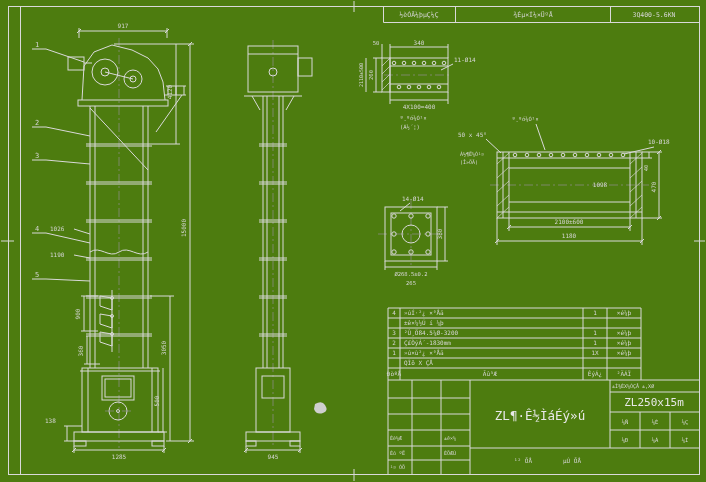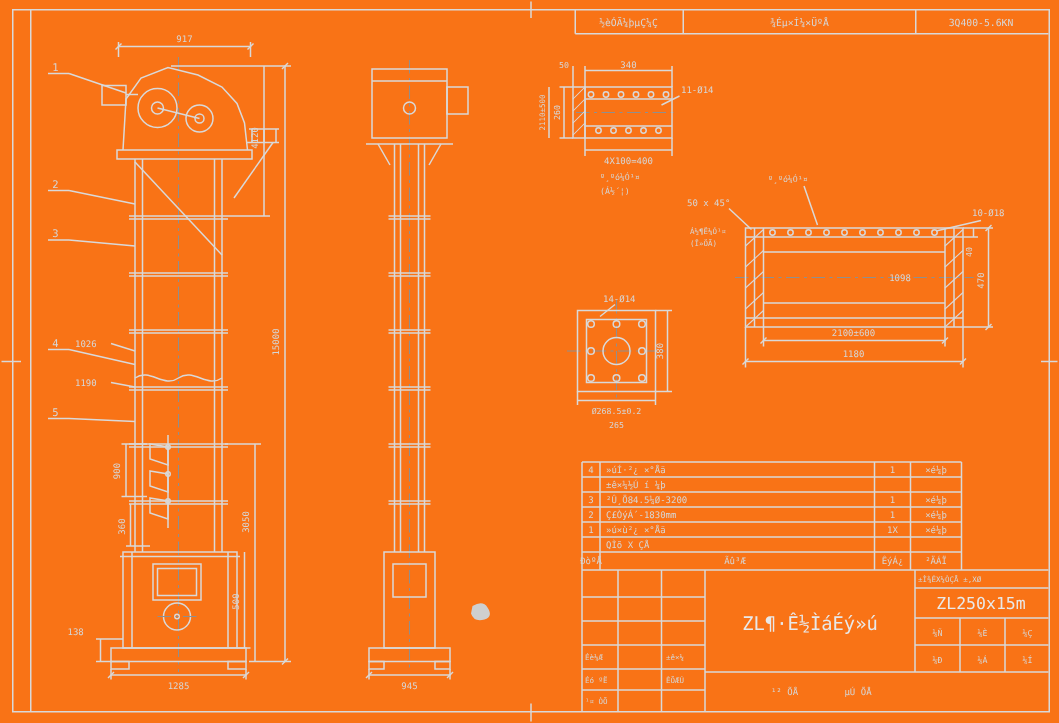--- a/index.html
+++ b/index.html
@@ -1,16 +1,16 @@
 <!DOCTYPE html>
 <html><head>
 <meta charset="utf-8">
 <style>
   html,body{margin:0;padding:0;background:#000;}
-  .sheet{position:relative;width:706px;height:482px;background:#f97316;overflow:hidden;}
+  .sheet{position:relative;width:706px;height:482px;background:#4d7c0f;overflow:hidden;}
   svg{display:block;}
   svg line,svg path,svg rect,svg circle,svg polyline{stroke:#d9d9d9;stroke-width:1;fill:none;}
   svg .thin{stroke-width:.7;}
   svg .cl{stroke:#8f8f8f;stroke-dasharray:9 3 2 3;stroke-width:.7;}
   svg .fill{fill:#cfcfcf;stroke:none;}
   svg text{fill:#d6d6d6;stroke:none;font-family:"DejaVu Sans Mono","Liberation Mono",monospace;}
   .t5{font-size:5px;} .t55{font-size:5.5px;} .t6{font-size:6px;} .t65{font-size:6.5px;}
   .t7{font-size:7px;} .t11{font-size:11px;fill:#e8e8e8;} .t12{font-size:12.5px;fill:#e8e8e8;}
   .mid{text-anchor:middle;}
 </style>

